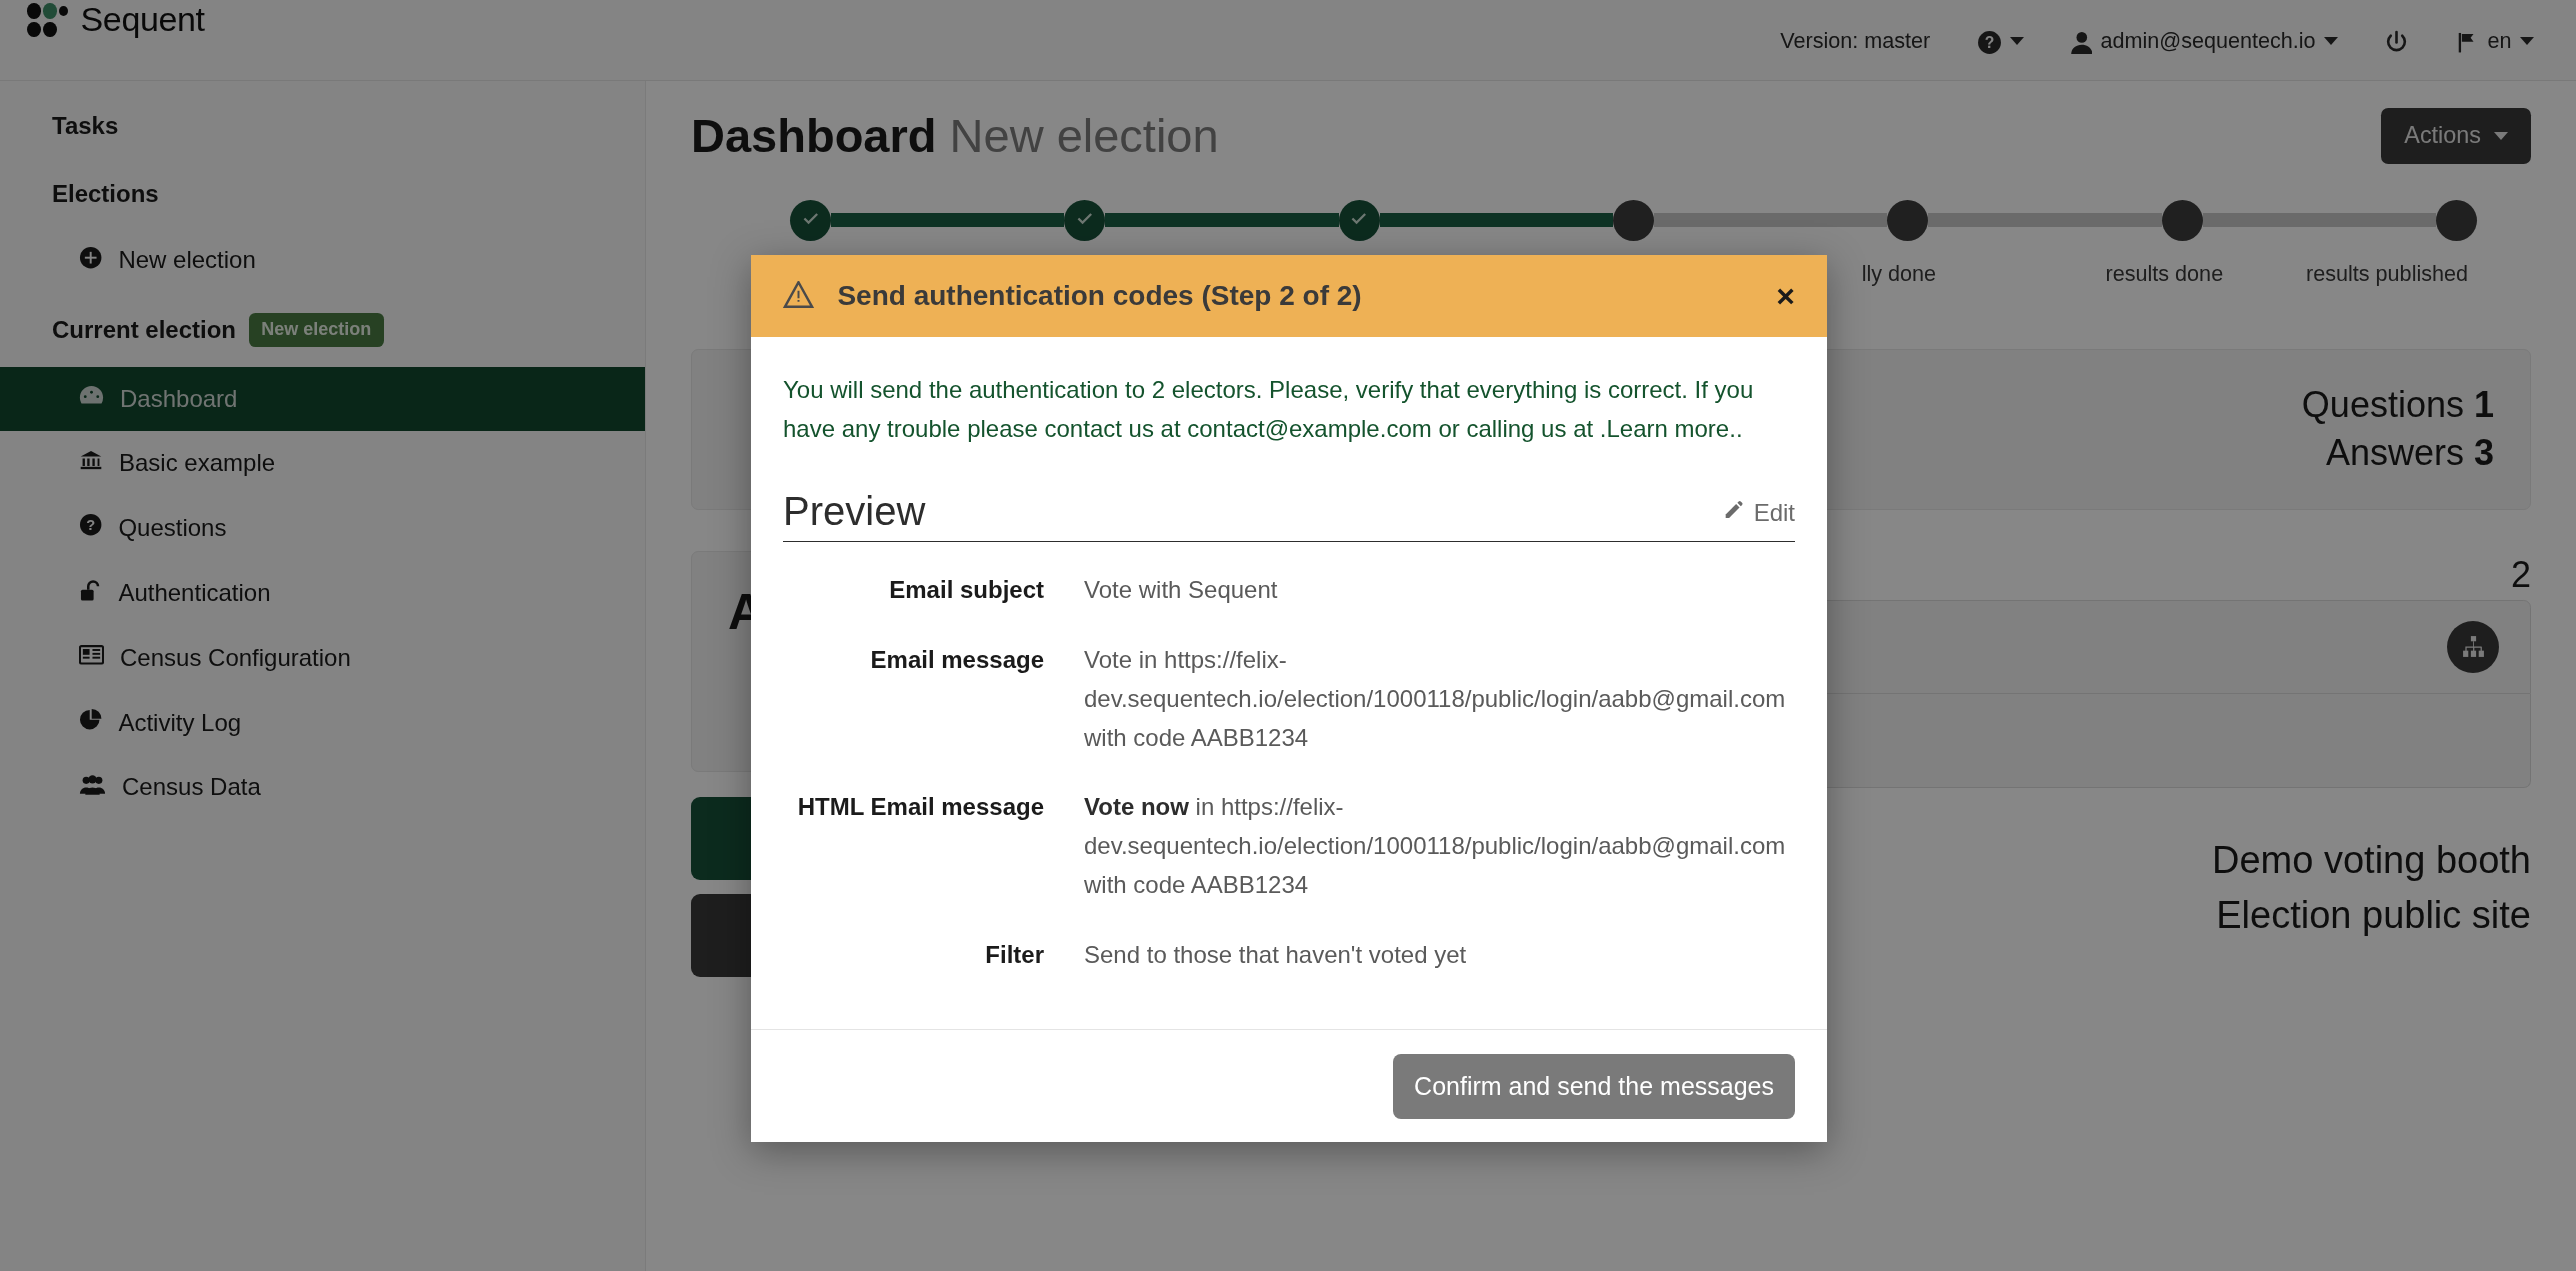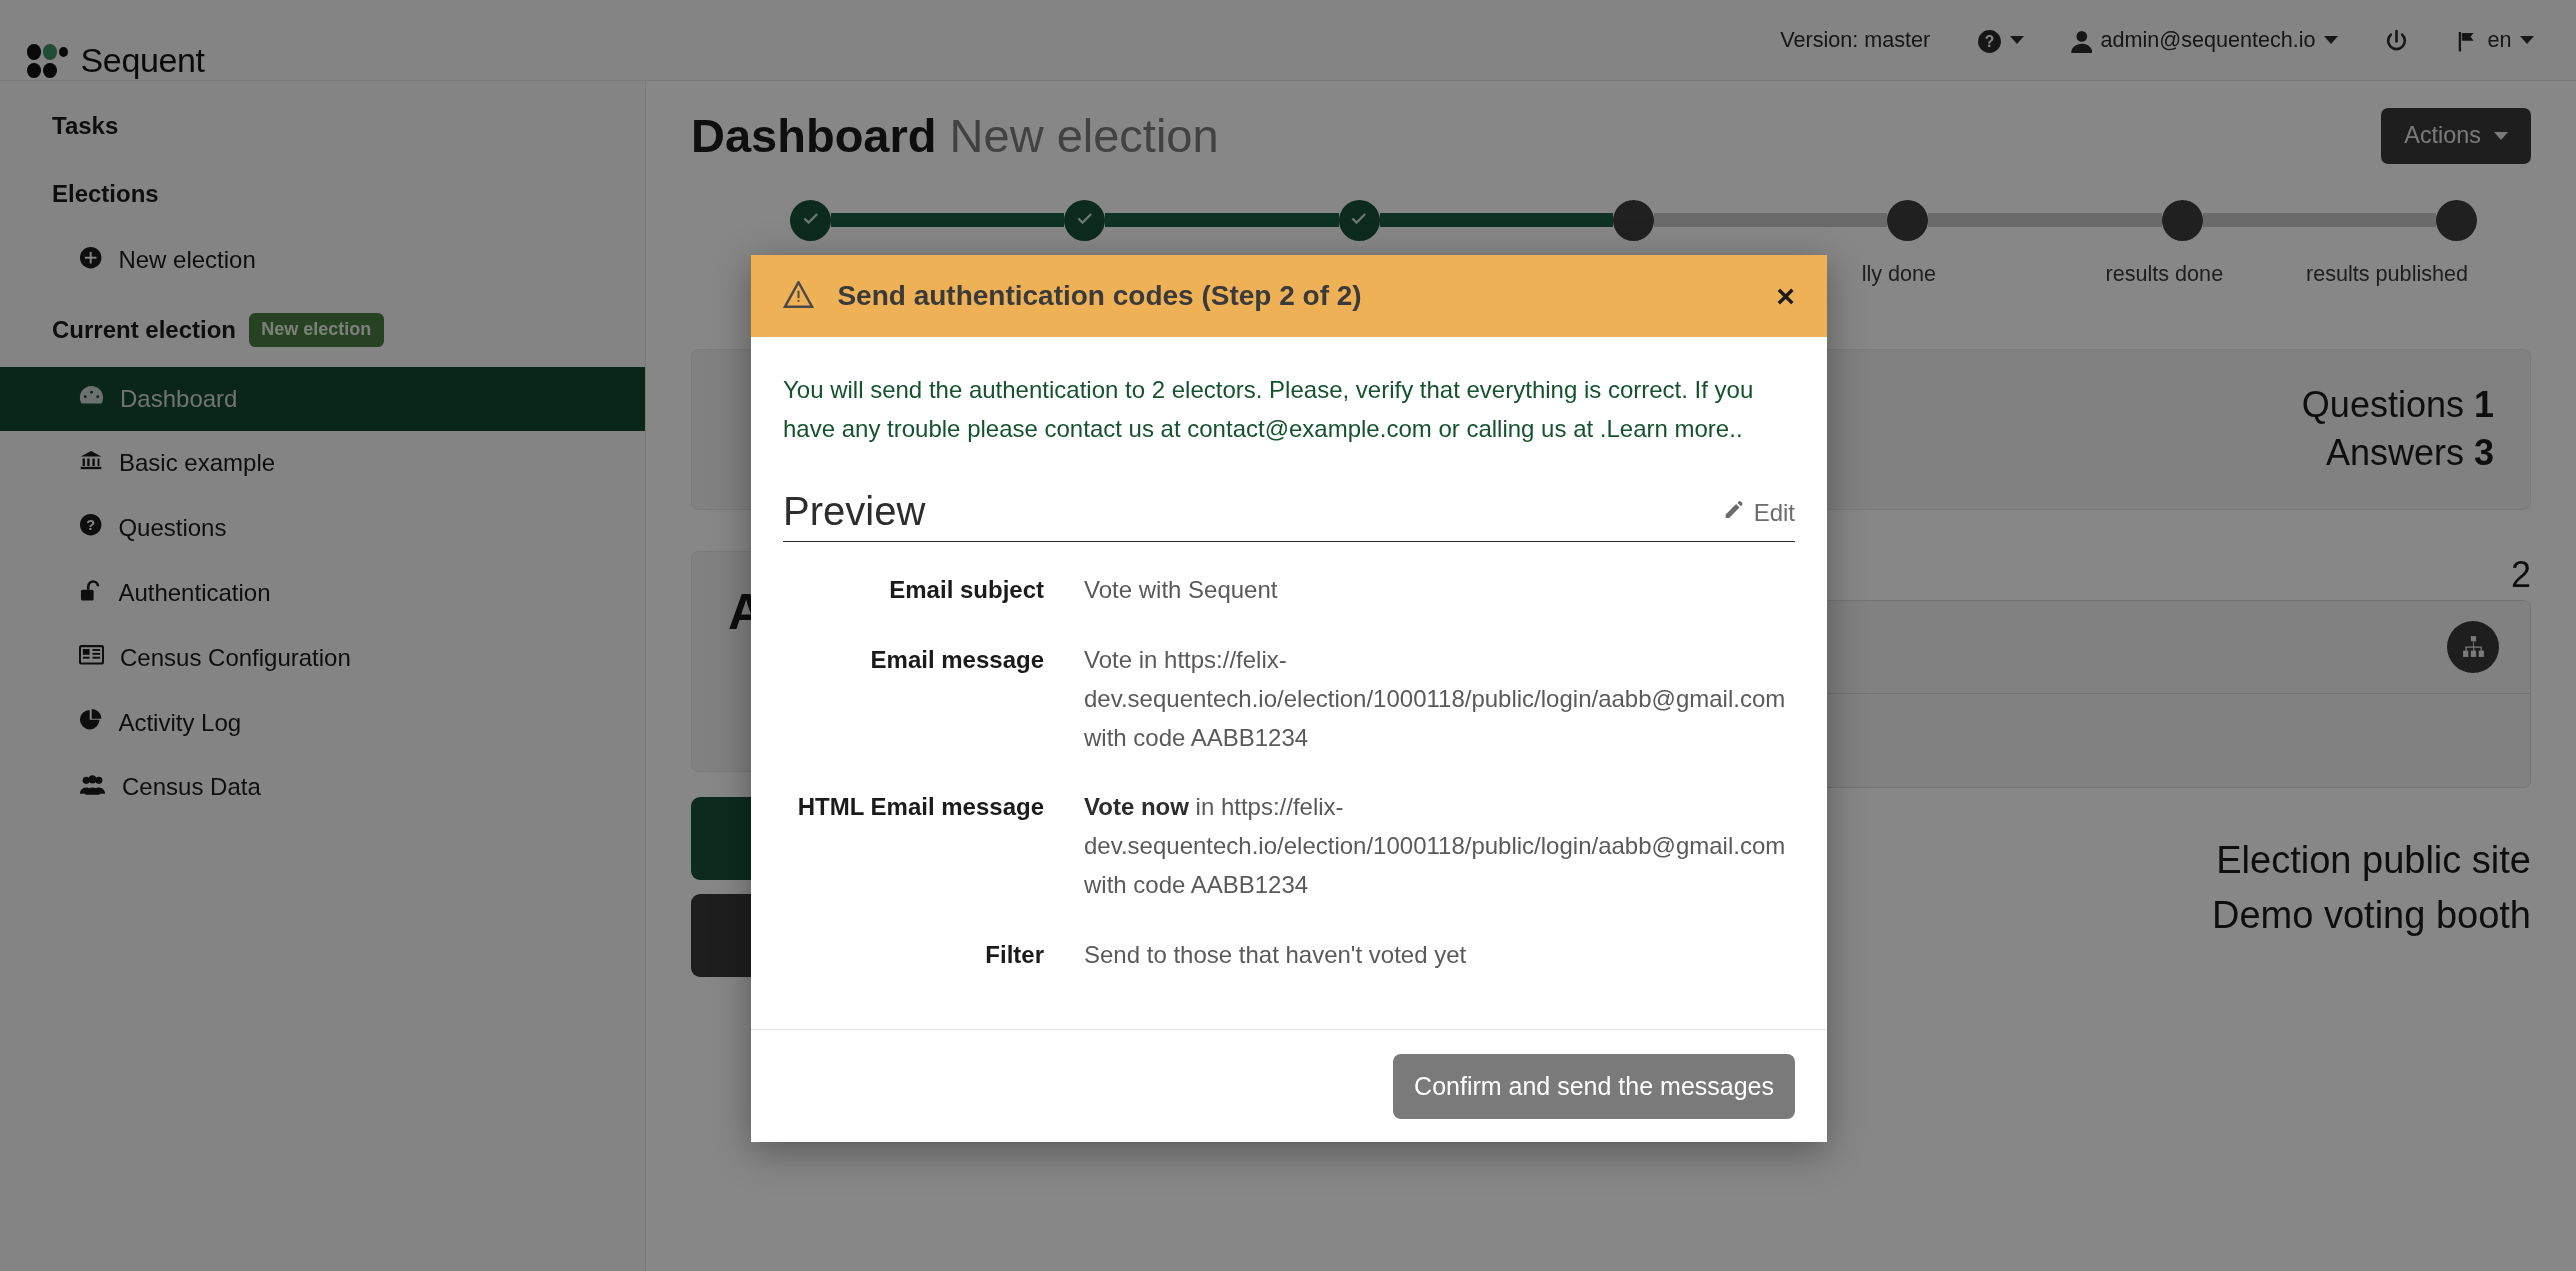--- a/index.html
+++ b/index.html
@@ -10,21 +10,21 @@
     overflow: hidden;
   }
 
   
   #page-root { position: relative; width: 2576px; height: 1272px; background: #ffffff; }
 
   
   .navbar {
     position: absolute; top: 0; left: 0; width: 2576px; height: 81px;
     background: #fafafa; border-bottom: 0.9px solid #e4e4e4;
-    display: flex; align-items: flex-end;
+    display: flex; align-items: flex-start;
   }
   .brand { display: flex; align-items: center; gap: 12.6px; padding-left: 27px; }
   .brand-dots { position: relative; width: 41px; height: 36px; }
   .brand-dots i { position: absolute; width: 13.5px; height: 15.3px; border-radius: 50%; background: #111; }
   .brand-dots i.d1 { left: 0;  top: 1.8px; }
   .brand-dots i.d2 { left: 16px; top: 1.8px; background: #3f8f69; }
   .brand-dots i.d3 { left: 32px; top: 1.8px; width: 9px; height: 10px; top: 4.5px; }
   .brand-dots i.d4 { left: 0;  top: 20px; }
   .brand-dots i.d5 { left: 16px; top: 20px; }
   .brand-name { font-size: 34px; font-weight: 400; color: #111; letter-spacing: -0.4px; }
@@ -375,22 +375,22 @@
                 <rect x="9.5" y="2" width="5" height="5"></rect>
                 <rect x="2" y="16" width="5" height="6"></rect>
                 <rect x="9.5" y="16" width="5" height="6"></rect>
                 <rect x="17" y="16" width="5" height="6"></rect>
                 <path d="M11.6 7h.8v5h-.8zM4.2 12h15.6v1.2H4.2zM4.2 12.5h1.2v4H4.2zM11.6 12.5h1.2v4h-1.2zM18.8 12.5H20v4h-1.2z"></path>
               </svg>
           </span>
         </div>
         <div class="input-box second"></div>
         <div class="site-links">
+          <div>Demo voting booth</div>
           <div>Election public site</div>
-          <div>Demo voting booth</div>
         </div>
       </div>
     </div>
   </div>
 
   <div class="backdrop"></div>
 
   <div class="modal">
     <div class="modal-head">
       <span class="warn">

